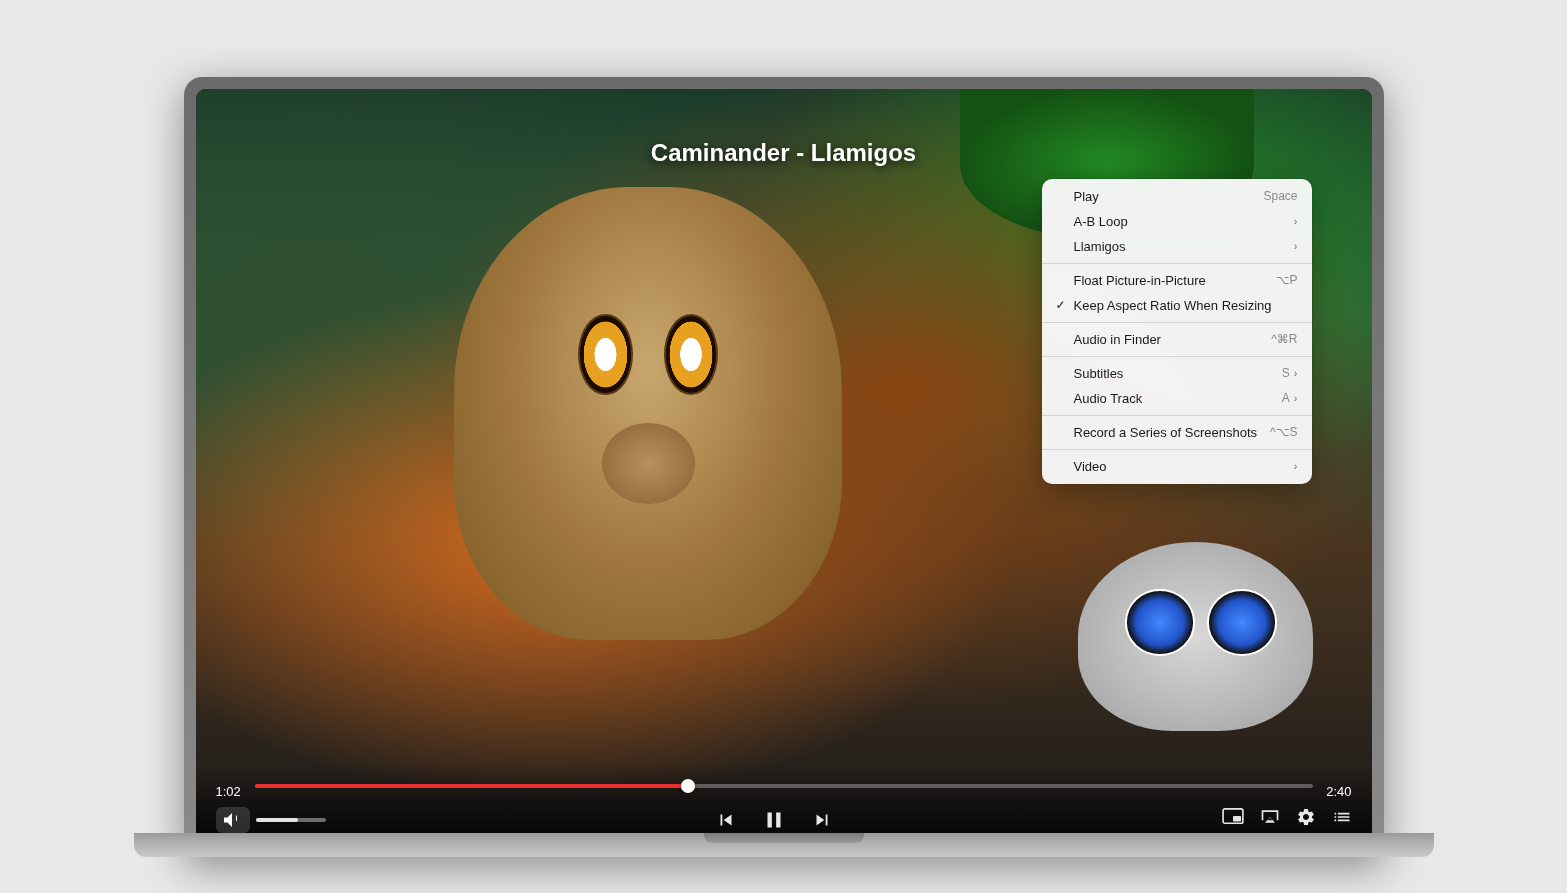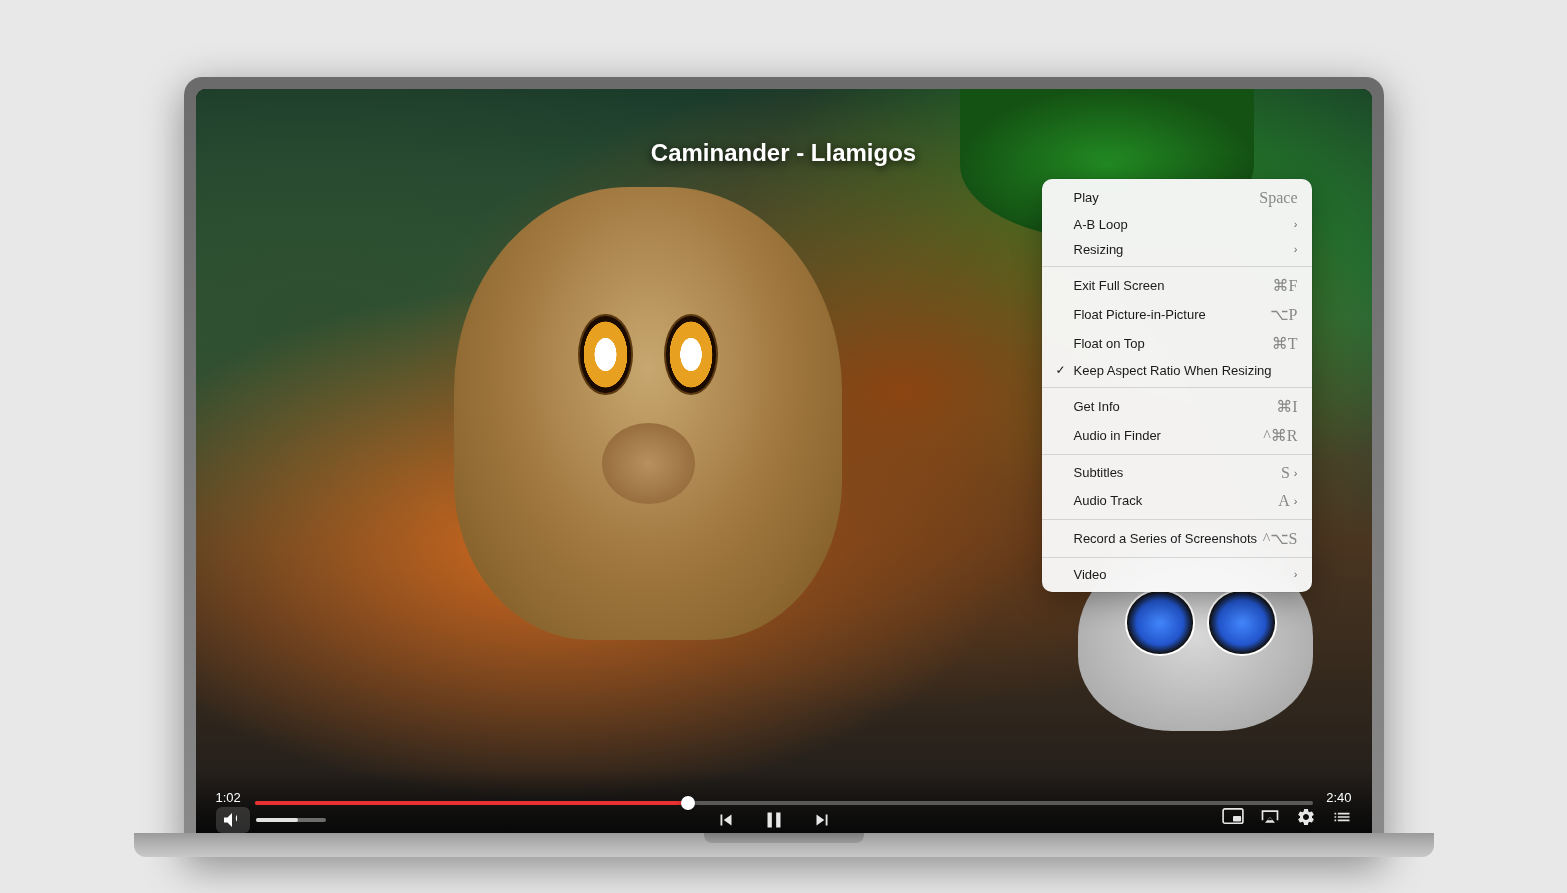--- a/index.html
+++ b/index.html
@@ -238,23 +238,23 @@
       bottom: 0;
       left: 0;
       right: 0;
       background: linear-gradient(transparent, rgba(0,0,0,0.85));
       padding: 20px 20px 12px;
       z-index: 50;
     }
 
     .progress-row {
       display: flex;
-      align-items: flex-end;
+      align-items: flex-start;
       gap: 4px;
-      margin-bottom: 2px;
+      margin-bottom: 8px;
     }
 
     .time-label {
       color: white;
       font-size: 13px;
       font-weight: 500;
       min-width: 35px;
     }
 
     .progress-bar-container {
@@ -367,22 +367,22 @@
       top: 0;
       left: 50%;
       transform: translateX(-50%);
       width: 160px;
       height: 10px;
       background: linear-gradient(180deg, #7a7a7a 0%, #9a9a9a 100%);
       border-radius: 0 0 8px 8px;
     }
 
     .shortcut-key {
-      font-family: Liberation Serif, serif;
-      font-size: 16px;
+      font-family: Liberation Sans, sans-serif;
+      font-size: 12px;
     }
   </style>
 </head>
 <body>
 
 <div class="laptop-wrapper">
   <div class="laptop-body">
     <div class="screen-bezel">
       <div class="video-player">
 
@@ -422,77 +422,50 @@
               <span class="menu-item-label">A-B Loop</span>
             </div>
             <div class="menu-item-right">
               <span class="menu-chevron">›</span>
             </div>
           </div>
 
           <div class="menu-item">
             <div class="menu-item-left">
               <span class="menu-item-check"></span>
-              <span class="menu-item-label">Resizing</span>
+              <span class="menu-item-label">Llamigos</span>
             </div>
             <div class="menu-item-right">
               <span class="menu-chevron">›</span>
             </div>
           </div>
 
           <div class="menu-separator"></div>
 
-          <div class="menu-item">
-            <div class="menu-item-left">
-              <span class="menu-item-check"></span>
-              <span class="menu-item-label">Exit Full Screen</span>
-            </div>
-            <div class="menu-item-right">
-              <span class="shortcut-key">⌘F</span>
-            </div>
-          </div>
 
           <div class="menu-item">
             <div class="menu-item-left">
               <span class="menu-item-check"></span>
               <span class="menu-item-label">Float Picture-in-Picture</span>
             </div>
             <div class="menu-item-right">
               <span class="shortcut-key">⌥P</span>
             </div>
           </div>
 
-          <div class="menu-item">
-            <div class="menu-item-left">
-              <span class="menu-item-check"></span>
-              <span class="menu-item-label">Float on Top</span>
-            </div>
-            <div class="menu-item-right">
-              <span class="shortcut-key">⌘T</span>
-            </div>
-          </div>
 
           <div class="menu-item">
             <div class="menu-item-left">
               <span class="menu-item-check">✓</span>
               <span class="menu-item-label">Keep Aspect Ratio When Resizing</span>
             </div>
           </div>
 
           <div class="menu-separator"></div>
 
-          <div class="menu-item">
-            <div class="menu-item-left">
-              <span class="menu-item-check"></span>
-              <span class="menu-item-label">Get Info</span>
-            </div>
-            <div class="menu-item-right">
-              <span class="shortcut-key">⌘I</span>
-            </div>
-          </div>
 
           <div class="menu-item">
             <div class="menu-item-left">
               <span class="menu-item-check"></span>
               <span class="menu-item-label">Audio in Finder</span>
             </div>
             <div class="menu-item-right">
               <span class="shortcut-key">^⌘R</span>
             </div>
           </div>

